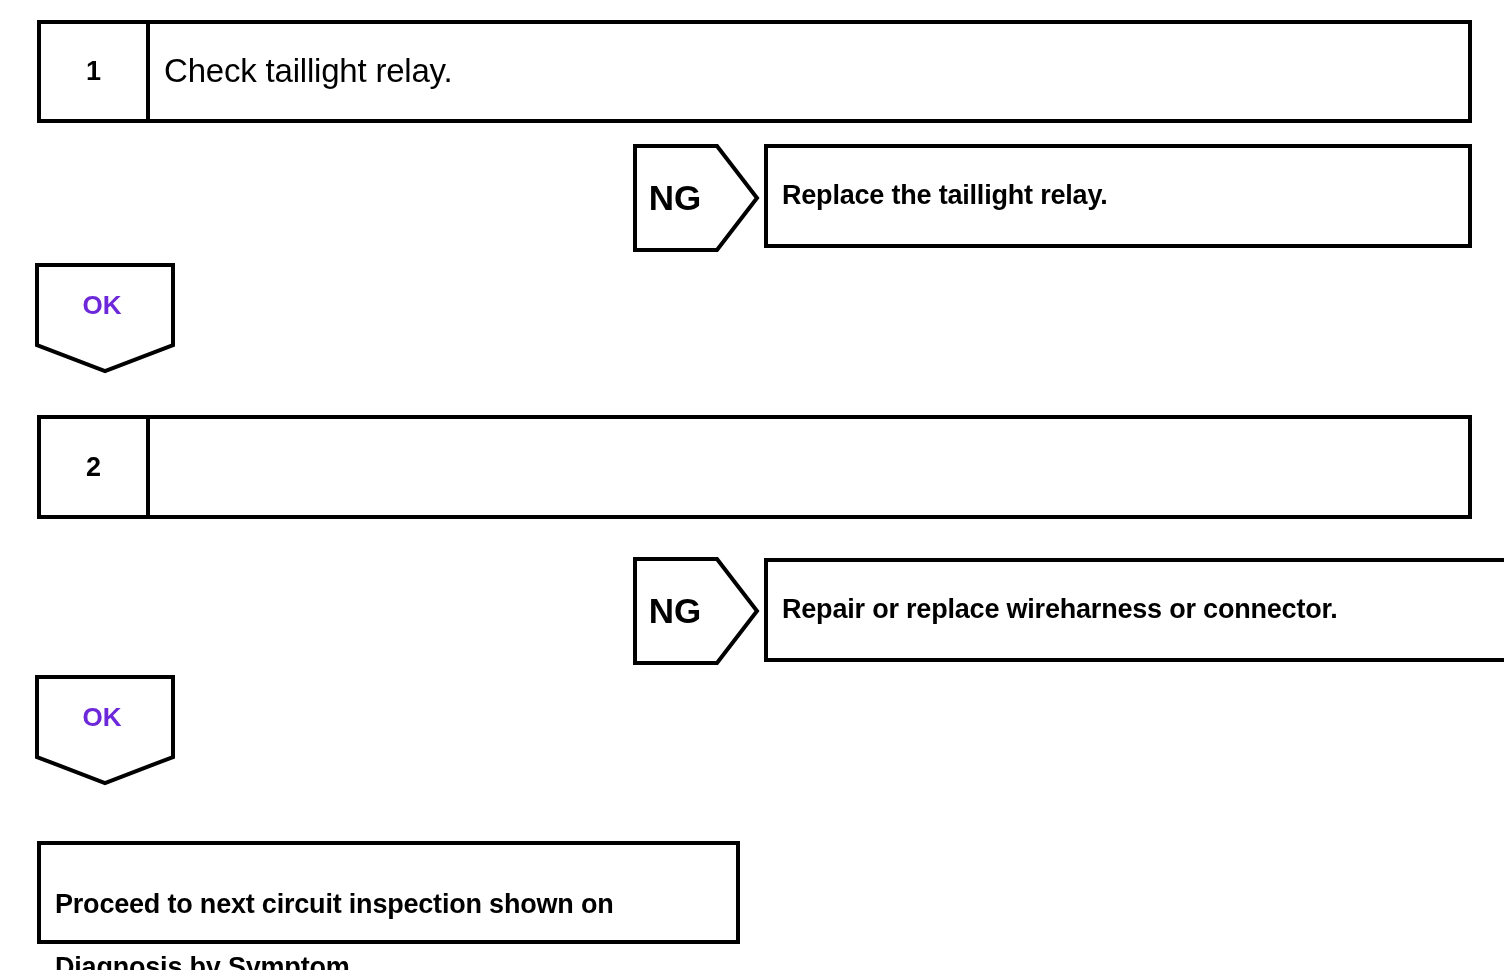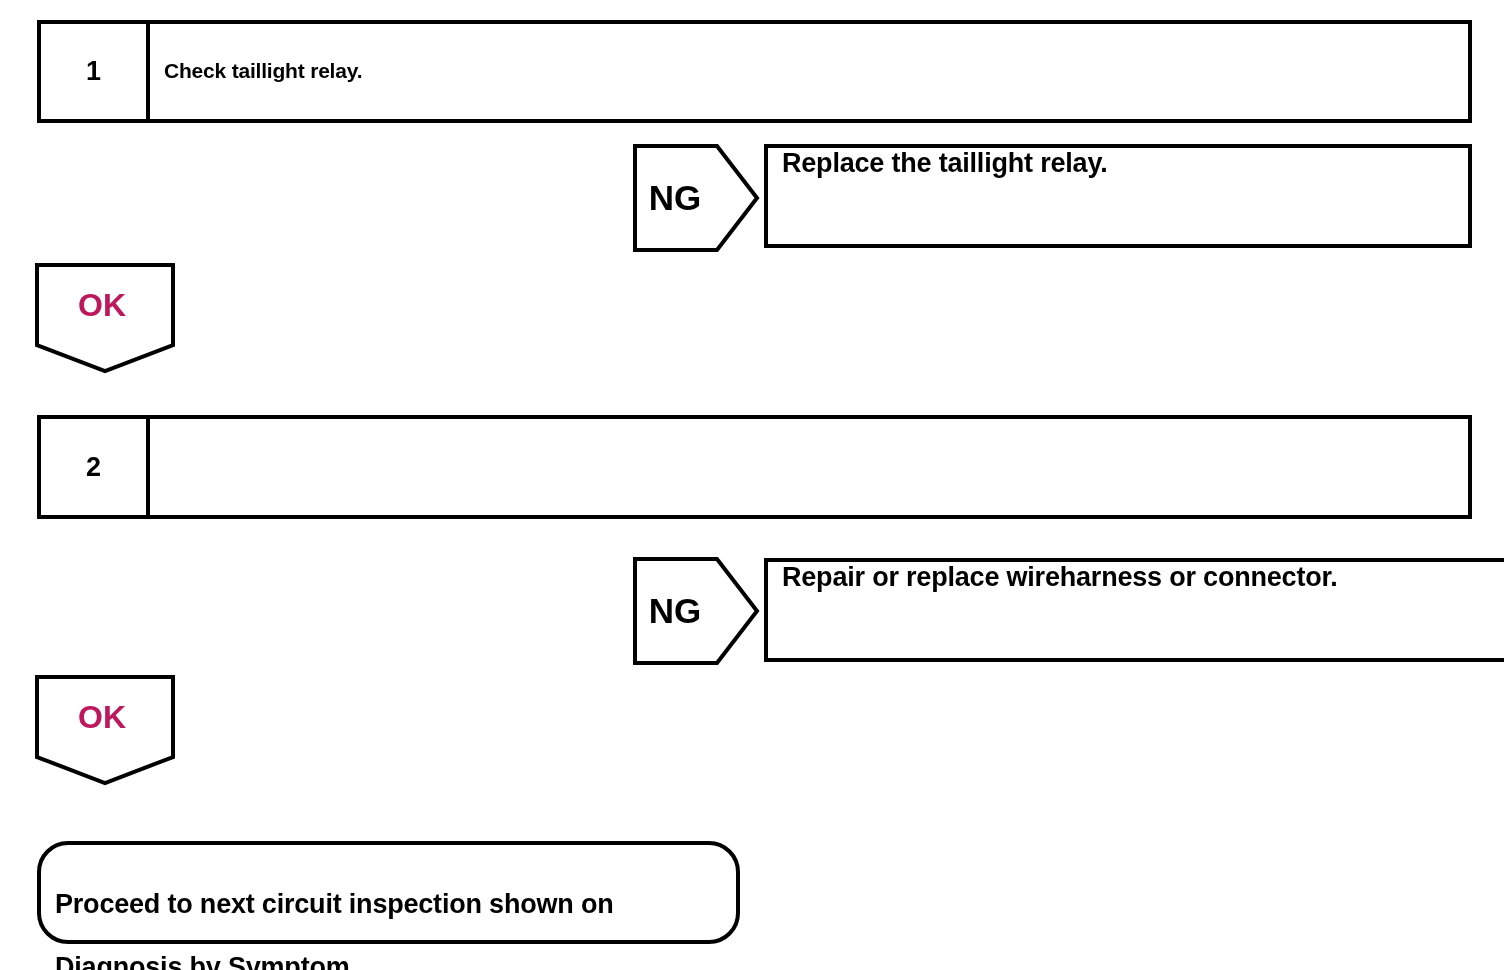--- a/index.html
+++ b/index.html
@@ -37,35 +37,36 @@
     font-size: 27px;
     color: #000000;
     letter-spacing: 0px;
   }
   .step-text {
     flex: 1 1 auto;
     display: flex;
     align-items: center;
     padding-left: 14px;
     padding-right: 8px;
-    font-weight: bold;
-    font-size: 21px;
+    font-weight: normal;
+    font-size: 33px;
     line-height: 1.17;
     color: #000000;
     letter-spacing: -0.2px;
     white-space: pre-line;
   }
 
   
   .result-box {
     position: absolute;
     box-sizing: border-box;
     border: 4px solid #000000;
     background: #ffffff;
     display: flex;
+    align-items: center;
     font-weight: bold;
     font-size: 27px;
     line-height: 1.17;
     color: #000000;
     letter-spacing: -0.2px;
     padding-left: 14px;
     padding-right: 8px;
     white-space: pre-line;
   }
   .result-box.multiline {
@@ -102,22 +103,22 @@
   .ok-label {
     position: absolute;
     left: 0;
     top: 0;
     width: 136px;
     height: 86px;
     display: flex;
     align-items: center;
     justify-content: center;
     font-weight: bold;
-    font-size: 32px;
-    color: #be185d;
+    font-size: 26px;
+    color: #6d28d9;
   }
 </style>
 </head>
 <body>
 
 <div id="page">
 
   <div class="step-row" style="left:37px; top:20px; width:1435px; height:103px;">
     <div class="step-num">1</div>
     <div class="step-text">Check taillight relay.</div>
@@ -156,20 +157,20 @@
     <span>Repair or replace wireharness or connector.</span>
   </div>
 
   <div class="ok-shape" style="left:34px; top:674px; width:142px; height:112px;">
     <svg width="142" height="112" viewBox="0 0 142 112" aria-hidden="true">
       <polygon points="3,3 139,3 139,83 71,109 3,83" fill="#ffffff" stroke="#000000" stroke-width="4" stroke-linejoin="miter"></polygon>
     </svg>
     <span class="ok-label">OK</span>
   </div>
 
-  <div class="result-box multiline" style="left:37px; top:841px; width:703px; height:103px;border-radius:31px;">
+  <div class="result-box multiline" style="left:37px; top:841px; width:703px; height:103px;">
     <div class="rb-inner">
       <span>Proceed to next circuit inspection shown on</span><br>
       <span>Diagnosis by Symptom.</span>
     </div>
   </div>
 
 </div>
 
 </body></html>

